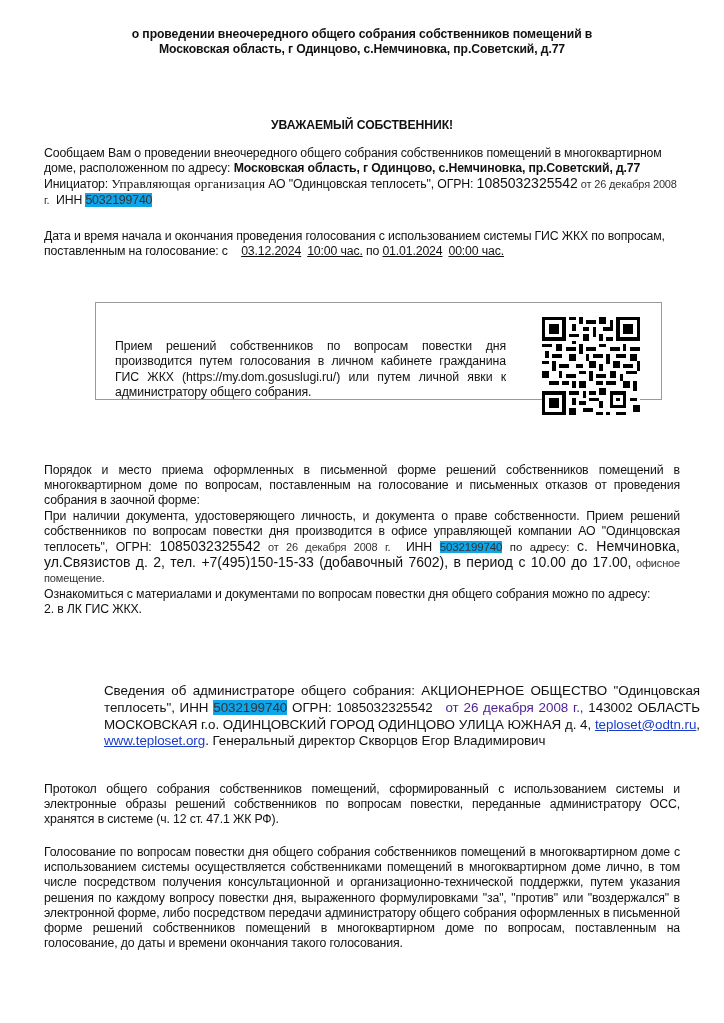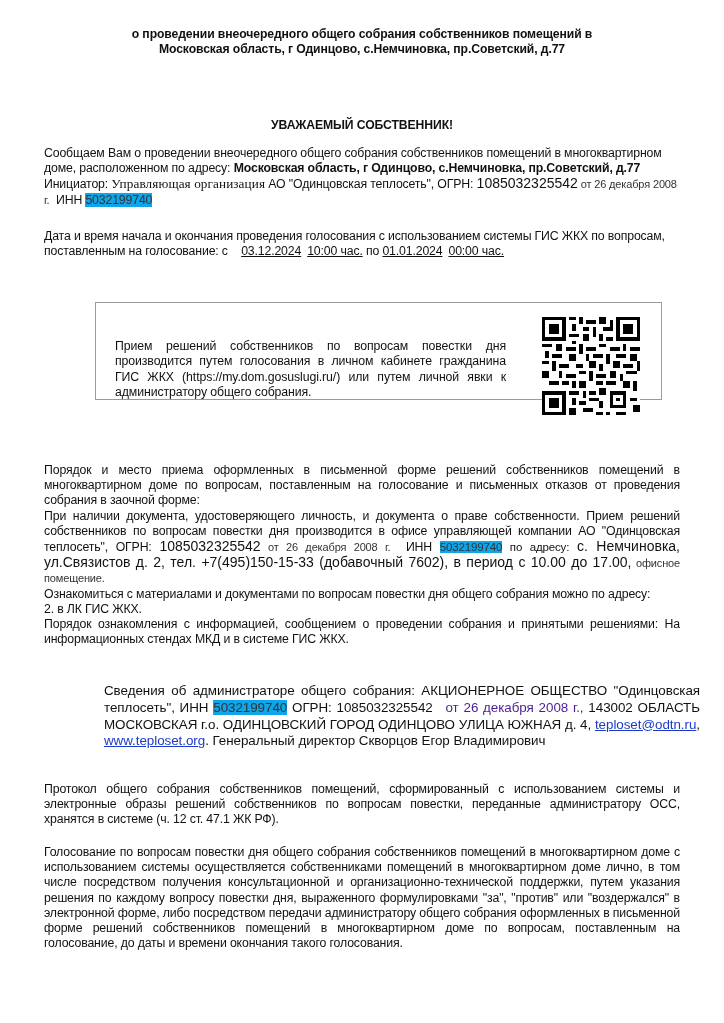--- a/index.html
+++ b/index.html
@@ -161,21 +161,20 @@
   </div>
 
   <div class="block just" style="top:463px;">
     <div>Порядок и место приема оформленных в письменной форме решений собственников помещений в многоквартирном доме по вопросам, поставленным на голосование и письменных отказов от проведения собрания в заочной форме:</div>
     <div>
       <span>При наличии документа, удостоверяющего личность, и документа о праве собственности. Прием решений собственников по вопросам повестки дня производится в офисе управляющей компании АО "Одинцовская теплосеть", ОГРН: </span><span class="big">1085032325542</span><span class="small"> от 26 декабря 2008 г.</span><span style="white-space:pre;">  ИНН </span><span class="hl" style="font-size:11.5px;">5032199740</span><span style="font-size:11.5px;"> по адресу:</span>
       <span class="big">с. Немчиновка, ул.Связистов д. 2, тел. +7(495)150-15-33 (добавочный 7602), в период с 10.00 до 17.00,</span><span class="small"> офисное помещение.</span>
     </div>
     <div>Ознакомиться с материалами и документами по вопросам повестки дня общего собрания можно по адресу:</div>
     <div>2. в ЛК ГИС ЖКХ.</div>
-    <div>Порядок ознакомления с информацией, сообщением о проведении собрания и принятыми решениями: На информационных стендах МКД и в системе ГИС ЖКХ.</div>
   </div>
 
   <div class="admin" style="top:683px;">
     <span>Сведения об администраторе общего собрания: АКЦИОНЕРНОЕ ОБЩЕСТВО "Одинцовская теплосеть", ИНН </span><span class="hl">5032199740</span><span> ОГРН: 1085032325542</span><span class="greyish"> от 26 декабря 2008 г.,</span><span> 143002 ОБЛАСТЬ МОСКОВСКАЯ г.о. ОДИНЦОВСКИЙ ГОРОД ОДИНЦОВО УЛИЦА ЮЖНАЯ д. 4, </span><a class="lnk" href="#">teploset@odtn.ru</a><span>, </span><a class="lnk" href="#">www.teploset.org</a><span>. Генеральный директор Скворцов Егор Владимирович</span>
   </div>
 
   <div class="block just" style="top:782px;">Протокол общего собрания собственников помещений, сформированный с использованием системы и электронные образы решений собственников по вопросам повестки, переданные администратору ОСС, хранятся в системе (ч. 12 ст. 47.1 ЖК РФ).</div>
 
   <div class="block just" style="top:845px;">Голосование по вопросам повестки дня общего собрания собственников помещений в многоквартирном доме с использованием системы осуществляется собственниками помещений в многоквартирном доме лично, в том числе посредством получения консультационной и организационно-технической поддержки, путем указания решения по каждому вопросу повестки дня, выраженного формулировками "за", "против" или "воздержался" в электронной форме, либо посредством передачи администратору общего собрания оформленных в письменной форме решений собственников помещений в многоквартирном доме по вопросам, поставленным на голосование, до даты и времени окончания такого голосования.</div>
 

